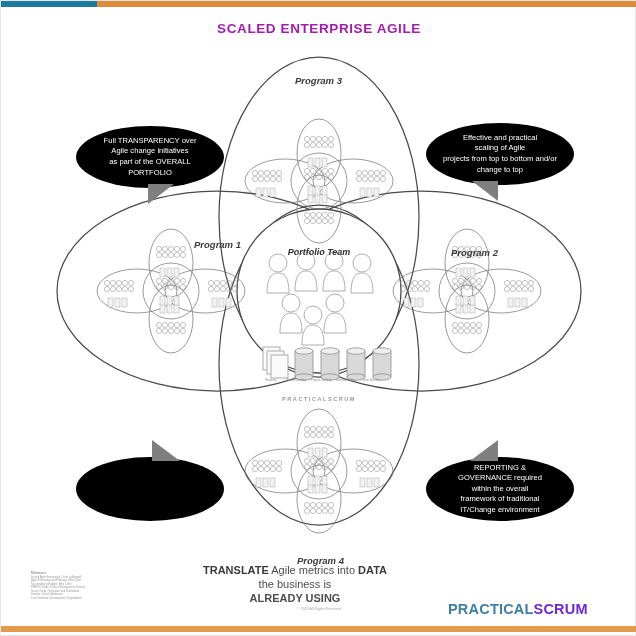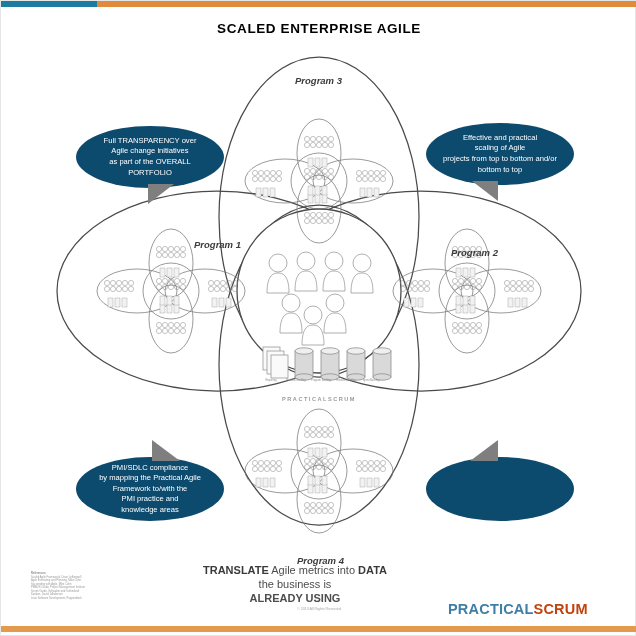--- a/index.html
+++ b/index.html
@@ -21,39 +21,39 @@
   .topbar{position:absolute;top:0;left:0;width:636px;height:6px;}
   .topbar .seg-teal{position:absolute;left:0;top:0;width:96px;height:6px;background:#1b7ba0;}
   .topbar .seg-orange{position:absolute;left:96px;top:0;width:540px;height:6px;background:#e08b3c;}
   .bottombar{position:absolute;left:0;top:625px;width:636px;height:6px;background:#e39a4d;}
 
   
   .page-title{
     position:absolute;left:0;top:20px;width:636px;
     text-align:center;
     font-size:13.5px;font-weight:bold;letter-spacing:.6px;
-    color:#000000;
+    color:#a21caf;
   }
 
   
   #stage{position:absolute;left:0;top:30px;width:558px;height:520px;}
   #stage svg{display:block;}
 
   
   .callout{
     position:absolute;
     color:#ffffff;
     text-align:center;
     font-size:7.6px;
     line-height:10.6px;
     display:flex;align-items:center;justify-content:center;
   }
   .callout .bubble{
     width:100%;height:100%;
-    background:#0c4a6e;
+    background:#000000;
     border-radius:50%;
     display:flex;align-items:center;justify-content:center;
     padding:0 14px;box-sizing:border-box;
     position:relative;
   }
   .callout .txt{position:relative;z-index:2;}
   .tail{position:absolute;width:0;height:0;}
 
   #callout-tl{left:75px;top:95px;width:148px;height:62px;}
   #callout-tl .tail{
@@ -132,21 +132,21 @@
   }
   .refs .refs-title{font-weight:bold;color:#8a8a8a;}
 
   
   .footer-logo{
     position:absolute;left:447px;top:600px;
     font-size:14.5px;font-weight:bold;letter-spacing:.2px;
     white-space:nowrap;
   }
   .footer-logo .p1{color:#3f7fa6;}
-  .footer-logo .p2{color:#c2410c;}
+  .footer-logo .p2{color:#6d28d9;}
 </style>
 </head>
 <body>
 
 <div id="page">
 
   <div class="topbar">
     <div class="seg-teal"></div>
     <div class="seg-orange"></div>
   </div>
@@ -301,20 +301,21 @@
             </g>
         </g>
       </g>
     </svg>
 
     <div class="prog-label" id="prog3-label">Program 3</div>
     <div class="prog-label" id="prog1-label">Program 1</div>
     <div class="prog-label" id="prog2-label">Program 2</div>
     <div class="prog-label" id="prog4-label">Program 4</div>
 
+    <div class="portfolio-label">Portfolio Team</div>
     <div class="center-brand">PRACTICALSCRUM</div>
 
     <div class="doc-labels">
       <span>Reporting</span>
       <span>Portfolio Backlog</span>
       <span>Program Backlog</span>
       <span>Release Backlog</span>
       <span>Sprint Backlog</span>
     </div>
 
@@ -328,39 +329,39 @@
           </div>
         <div class="tail"></div>
       </div>
     </div>
     <div class="callout" id="callout-tr">
       <div class="bubble">
         <div class="txt">
             <div>Effective and practical</div>
             <div>scaling of Agile</div>
             <div>projects from top to bottom and/or</div>
-            <div>bottom to top</div>
+            <div>change to top</div>
           </div>
         <div class="tail"></div>
       </div>
     </div>
     <div class="callout" id="callout-bl">
       <div class="bubble">
-        <div class="txt">
-            <div>PMI/SDLC compliance</div>
-            <div>by mapping the Practical Agile</div>
-            <div>Framework to/with the</div>
-            <div>PMI practice and</div>
-            <div>knowledge areas</div>
-          </div>
         <div class="tail"></div>
       </div>
     </div>
     <div class="callout" id="callout-br">
       <div class="bubble">
+        <div class="txt">
+            <div>REPORTING &amp;</div>
+            <div>GOVERNANCE required</div>
+            <div>within the overall</div>
+            <div>framework of traditional</div>
+            <div>IT/Change environment</div>
+          </div>
         <div class="tail"></div>
       </div>
     </div>
   </div>
 
   <div class="tagline">
     <div>
       <b>TRANSLATE</b><span> Agile metrics into </span><b>DATA</b>
     </div>
     <div>the business is</div>

